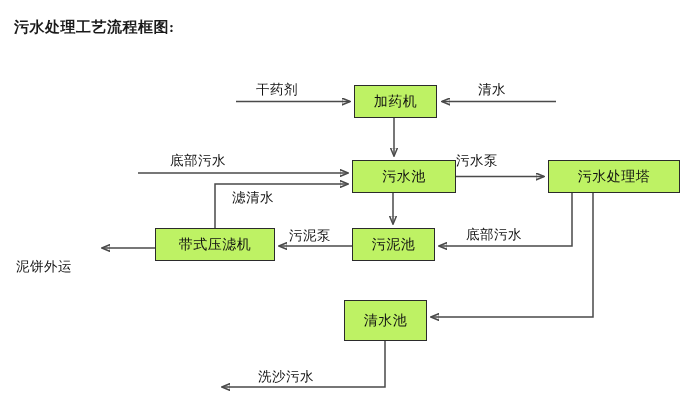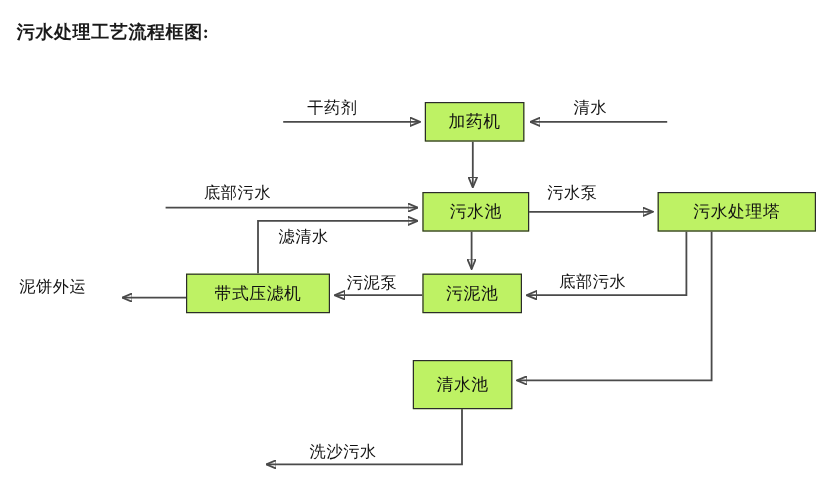--- a/index.html
+++ b/index.html
@@ -44,20 +44,21 @@
     color: #111111;
     white-space: nowrap;
     letter-spacing: 0.5px;
   }
   .term-label {
     position: absolute;
     font-size: 13.5px;
     color: #111111;
     white-space: nowrap;
     letter-spacing: 0.5px;
+    margin-top: 28px;
   }
   svg#wires {
     position: absolute;
     left: 0;
     top: 0;
     width: 700px;
     height: 420px;
     pointer-events: none;
   }
   svg#wires path, svg#wires line {
@@ -102,21 +103,21 @@
 
     <path d="M593,193 L593,317 L431,317" marker-end="url(#ah)"></path>
 
     <path d="M385,333 L385,387 L222,387" marker-end="url(#ah)"></path>
   </svg>
 
   <div class="node" style="left:354px; top:85px; width:83px; height:33px;">
     <span>加药机</span>
   </div>
 
-  <div class="node" style="left:352px; top:160px; width:89px; height:33px;">
+  <div class="node" style="left:352px; top:160px; width:104px; height:33px;">
     <span>污水池</span>
   </div>
 
   <div class="node" style="left:548px; top:160px; width:132px; height:33px;text-align:center;">
     <span>污水处理塔</span>
   </div>
 
   <div class="node" style="left:155px; top:228px; width:120px; height:33px;">
     <span>带式压滤机</span>
   </div>

